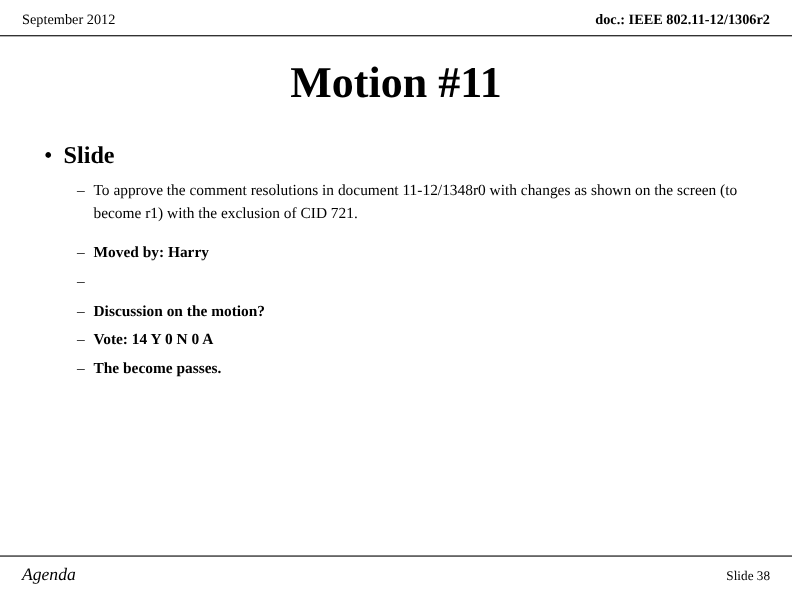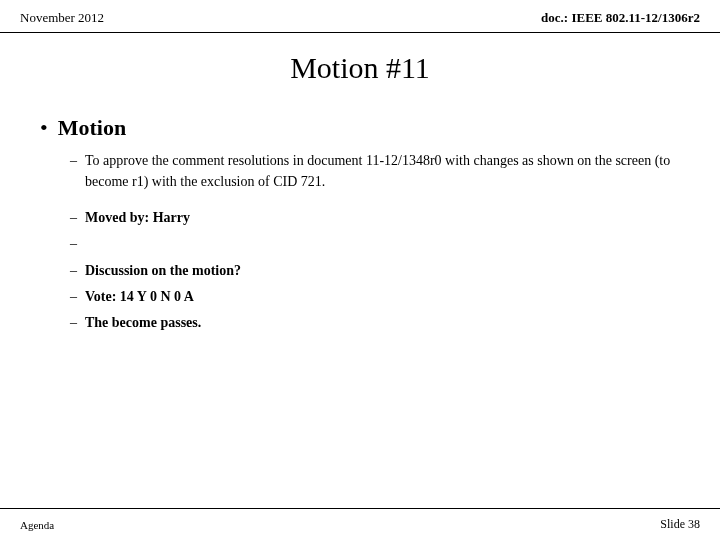--- a/index.html
+++ b/index.html
@@ -43,22 +43,22 @@
       font-size: 13px;
       font-weight: bold;
     }
 
     .title-section {
       text-align: center;
       padding: 18px 20px 10px 20px;
     }
 
     .slide-title {
-      font-size: 30px;
-      font-weight: normal;
+      font-size: 40px;
+      font-weight: bold;
     }
 
     .content {
       flex: 1;
       padding: 10px 40px 0 40px;
     }
 
     .bullet-section {
       margin-top: 10px;
     }
@@ -116,52 +116,53 @@
     .footer {
       display: flex;
       justify-content: space-between;
       align-items: center;
       padding: 8px 20px 8px 20px;
       border-top: 1px solid #000;
       margin-top: auto;
     }
 
     .footer-left {
-      font-size: 11px;
+      font-size: 16px;
+      font-style: italic;
     }
 
     .footer-center {
       font-size: 12px;
       text-align: center;
     }
 
     .footer-right {
       font-size: 12px;
     }
   </style>
 </head>
 <body>
 
 <div class="slide">
 
   <div class="header">
-    <span class="header-left">November 2012</span>
+    <span class="header-left">September 2012</span>
     <span class="header-right">doc.: IEEE 802.11-12/1306r2</span>
   </div>
 
   <div class="title-section">
     <h1 class="slide-title">Motion #11</h1>
   </div>
 
   <div class="content">
 
     <div class="bullet-section">
       <div class="main-bullet">
         <span class="bullet-dot">•</span>
-        <span class="bullet-label">Motion</span>
+        <span class="bullet-label">Slide</span>
       </div>
 
       <div class="sub-bullets">
         <div class="sub-bullet">
           <span class="sub-bullet-dash">–</span>
           <span class="sub-bullet-text">To approve the comment resolutions in document 11-12/1348r0 with changes as shown on the screen (to become r1) with the exclusion of CID 721.</span>
         </div>
 
         <div class="spacer"></div>
 

